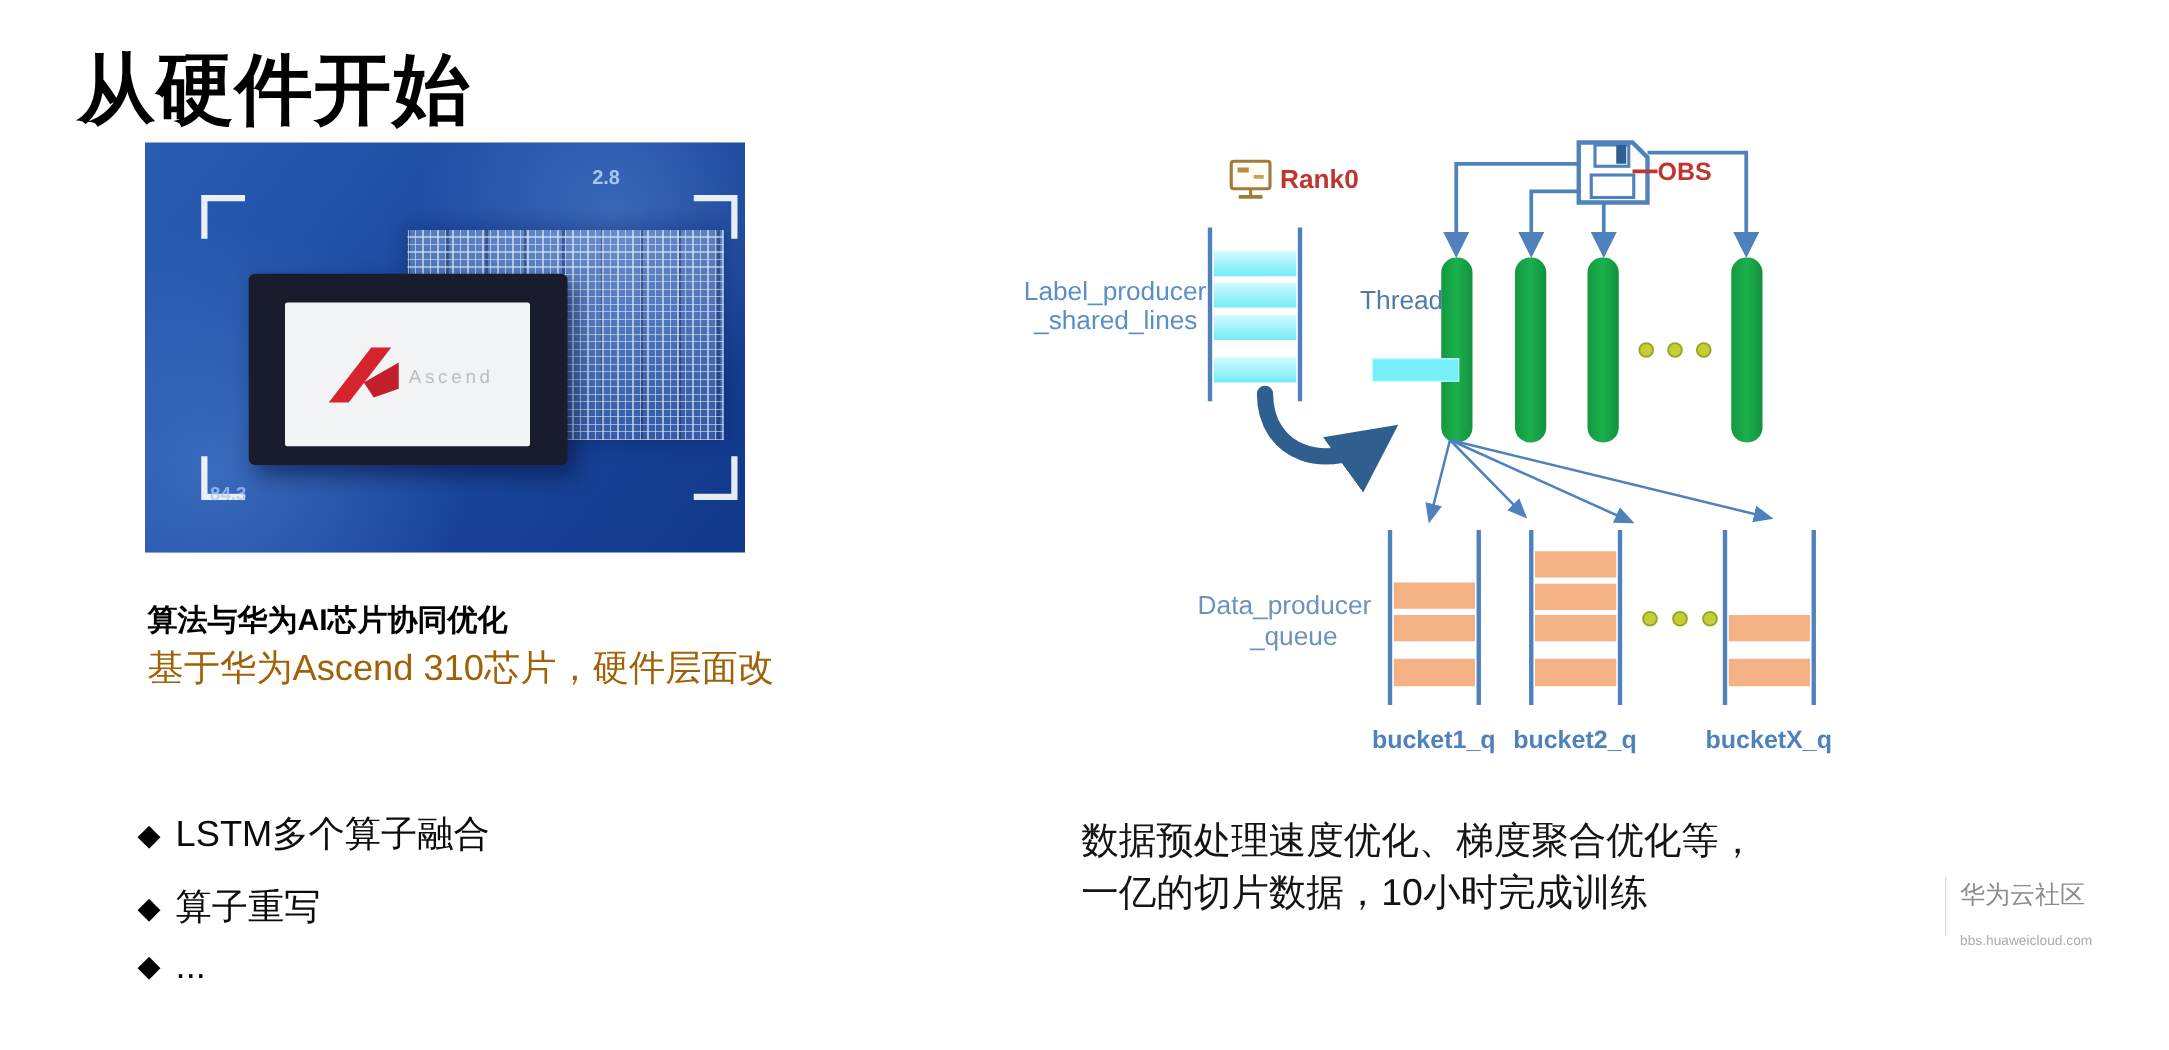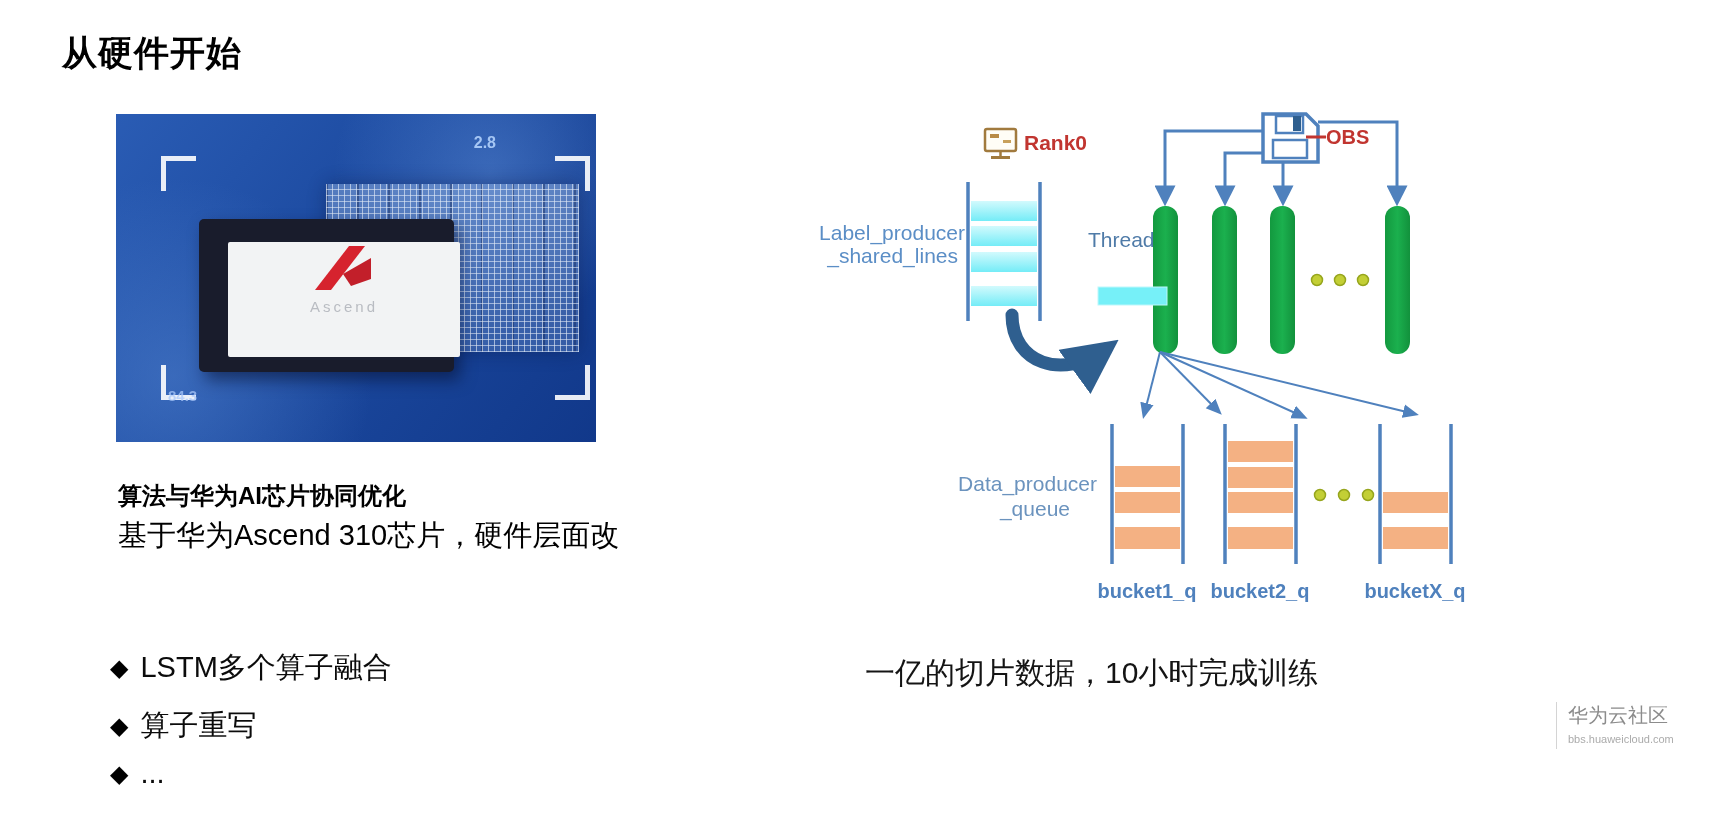--- a/index.html
+++ b/index.html
@@ -1,68 +1,68 @@
 <!DOCTYPE html>
 <html><head>
 <meta charset="utf-8">
 <style>
   html,body{margin:0;padding:0;background:#fff;}
   #canvas{position:relative;width:1735px;height:840px;background:#ffffff;overflow:hidden;
           font-family:"Liberation Sans",sans-serif;color:#111;}
   .abs{position:absolute;}
 
   
-  #title{left:62px;top:30px;font-size:35px;font-weight:bold;color:#000;letter-spacing:1px;}
+  #title{left:62px;top:30px;font-size:62px;font-weight:bold;color:#000;letter-spacing:1px;}
 
   
   #chip-photo{left:116px;top:114px;width:480px;height:328px;overflow:hidden;
     background:
       radial-gradient(circle at 78% 18%, rgba(120,170,240,.35), transparent 34%),
       radial-gradient(circle at 12% 80%, rgba(90,140,215,.45), transparent 40%),
       linear-gradient(128deg,#2a5cb4 0%, #1c4aa0 45%, #11388a 100%);}
   #chip-grid{left:210px;top:70px;width:253px;height:168px;opacity:.9;
     background:
       repeating-linear-gradient(90deg, rgba(245,250,255,.65) 0 1px, transparent 1px 6px),
       repeating-linear-gradient(0deg, rgba(245,250,255,.6) 0 1px, transparent 1px 6px),
       repeating-linear-gradient(90deg, rgba(20,40,90,.5) 0 2px, transparent 2px 31px),
       linear-gradient(180deg, rgba(205,225,250,.35), rgba(160,195,240,.25));
     box-shadow:0 0 18px rgba(10,25,70,.45);}
   #tablet{left:83px;top:105px;width:255px;height:153px;background:#191c2c;border-radius:5px;
     box-shadow:6px 8px 16px rgba(5,15,45,.55);}
-  #tablet-screen{left:29px;top:23px;width:232px;height:115px;background:#f2f3f4;border-radius:2px;
-    display:flex;flex-direction:column;align-items:center;justify-content:flex-start;}
+  #tablet-screen{left:29px;top:23px;width:196px;height:115px;background:#f2f3f4;border-radius:2px;
+    display:flex;flex-direction:row;align-items:center;justify-content:center;}
   #ascend-text{margin-top:4px;font-size:15px;letter-spacing:3px;color:#b9bcc2;}
   .bracket{width:30px;height:30px;}
   .bk-tl{left:45px;top:42px;border-top:5px solid rgba(255,255,255,.9);border-left:5px solid rgba(255,255,255,.9);}
   .bk-tr{right:6px;top:42px;border-top:5px solid rgba(255,255,255,.9);border-right:5px solid rgba(255,255,255,.9);}
   .bk-bl{left:45px;bottom:42px;border-bottom:5px solid rgba(255,255,255,.9);border-left:5px solid rgba(255,255,255,.9);}
   .bk-br{right:6px;bottom:42px;border-bottom:5px solid rgba(255,255,255,.9);border-right:5px solid rgba(255,255,255,.9);}
   #overlay-top{right:100px;top:20px;font-size:16px;color:rgba(185,215,255,.85);font-weight:bold;}
   #overlay-bottom{left:52px;bottom:38px;font-size:15px;color:rgba(170,200,250,.75);font-weight:bold;}
 
   
   #left-heading{left:118px;top:480px;font-size:24px;font-weight:bold;color:#000;}
-  #left-desc{left:118px;top:517px;font-size:29px;line-height:37px;color:#000000;text-align:center;}
+  #left-desc{left:118px;top:517px;font-size:29px;line-height:37px;color:#a16207;text-align:center;}
   .bullet-row{left:110px;font-size:29px;color:#0b0b0b;display:flex;align-items:center;}
   .bullet-marker{font-size:24px;margin-right:12px;color:#000;}
   #bullet-0{top:648px;} #bullet-1{top:706px;} #bullet-2{top:757px;}
 
   
   #diagram{left:740px;top:89px;width:770px;height:520px;}
   #diagram svg{position:absolute;left:0;top:0;}
   .svg-label{font-family:"Liberation Sans",sans-serif;}
 
   
   #caption{left:865px;top:652px;font-size:30px;line-height:42px;color:#141414;}
 
   
   #watermark{left:1568px;top:702px;}
   #wm-divider{left:1556px;top:702px;width:0;height:47px;border-left:1px solid #d4d4d4;}
   #wm-name{font-size:20px;color:#8c8c8c;}
-  #wm-site{font-size:11px;color:#ababab;margin-top:4px;}
+  #wm-site{font-size:11px;color:#ababab;margin-top:18px;}
 </style>
 </head>
 <body>
 
 <div id="canvas">
 
   <div class="abs" id="title">从硬件开始</div>
 
   <div class="abs" id="chip-photo">
     <div class="abs" id="chip-grid"></div>
@@ -215,20 +215,21 @@
       <text class="svg-label" x="357" y="402" font-size="21" fill="#6b93be" text-anchor="end">Data_producer</text>
       <text class="svg-label" x="330" y="427" font-size="21" fill="#6b93be" text-anchor="end">_queue</text>
 
       <text class="svg-label" x="407" y="509" font-size="20" font-weight="bold" fill="#4f81bd" text-anchor="middle">bucket1_q</text>
       <text class="svg-label" x="520" y="509" font-size="20" font-weight="bold" fill="#4f81bd" text-anchor="middle">bucket2_q</text>
       <text class="svg-label" x="675" y="509" font-size="20" font-weight="bold" fill="#4f81bd" text-anchor="middle">bucketX_q</text>
     </svg>
   </div>
 
   <div class="abs" id="caption">
+    <div>数据预处理速度优化、梯度聚合优化等，</div>
     <div>一亿的切片数据，10小时完成训练</div>
   </div>
 
   <div class="abs" id="wm-divider"></div>
   <div class="abs" id="watermark">
     <div id="wm-name">华为云社区</div>
     <div id="wm-site">bbs.huaweicloud.com</div>
   </div>
 
 </div>

